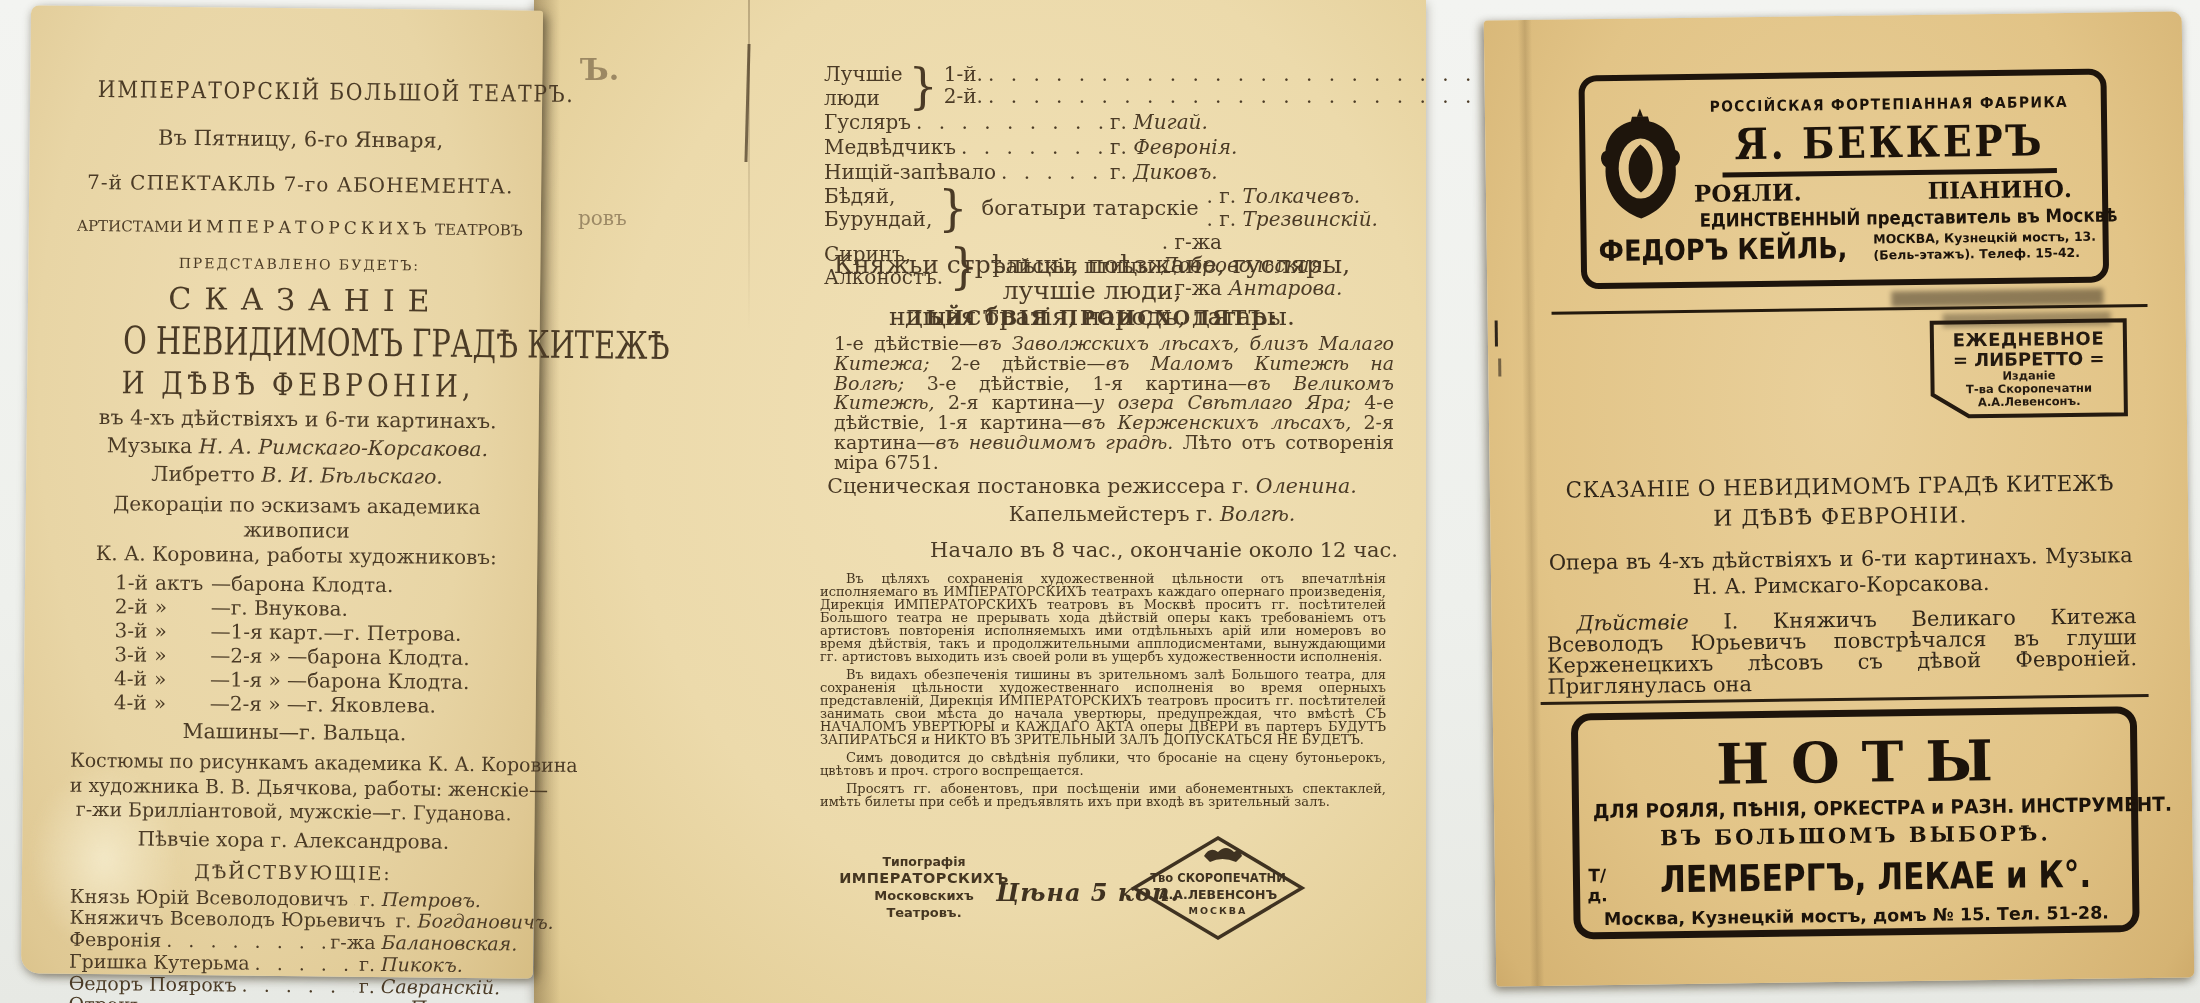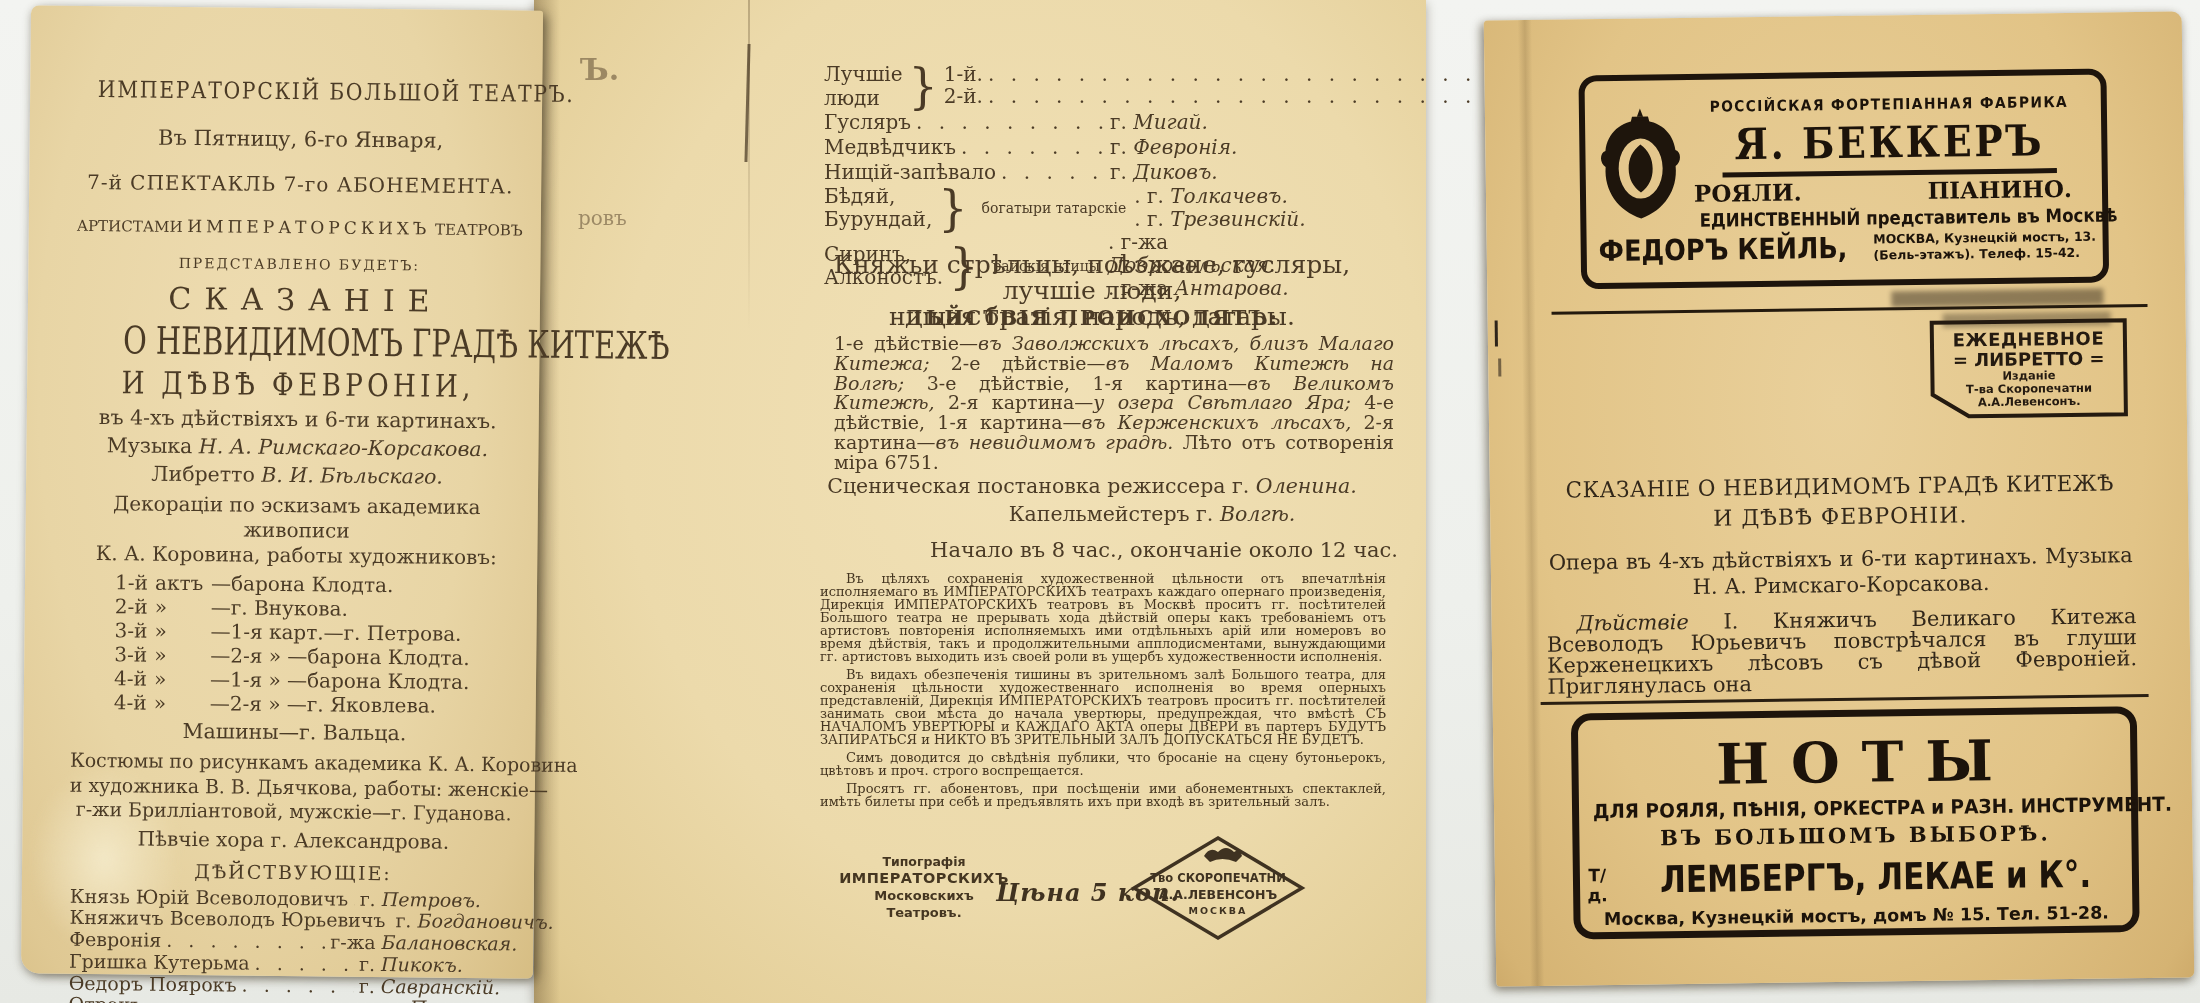--- a/index.html
+++ b/index.html
@@ -65,21 +65,21 @@
   .mid-crease{position:absolute;left:214px;top:0;width:2px;height:330px;
     background:linear-gradient(180deg,rgba(100,80,50,.35),rgba(100,80,50,0));}
   .mid-thread{position:absolute;left:212px;top:44px;width:2.5px;height:118px;
     background:#4e3d28;opacity:.75;transform:rotate(1.5deg);}
   .ghost{position:absolute;color:#6a573c;opacity:.6;}
   .mp-cast{position:absolute;left:290px;top:62px;width:486px;font-size:20px;}
   .grp{display:flex;align-items:center;}
   .brace{font-size:46px;font-weight:400;line-height:1;margin:0 6px;transform:scaleY(1.05);}
   .grp-items{flex:1;}
   .grp-names{line-height:23px;}
-  .grp-desc{font-size:14px;margin:0 8px;white-space:nowrap;}
+  .grp-desc{font-size:21px;margin:0 8px;white-space:nowrap;}
   .grp-perf{margin-left:auto;line-height:23px;min-width:200px;text-align:left;}
   .grp-perf .dot::before{content:". ";}
   .grp-perf .nm{font-style:italic;}
   .mp-simple .cast-row{line-height:25px;}
   .mp-cast .cast-row .perf{min-width:200px;}
   .mp-cast .cast-row .perf .nm{font-style:italic;}
   .mp-ensemble{position:absolute;left:252px;top:252px;width:612px;text-align:center;
     font-size:25px;line-height:26px;}
   .mp-acts-h{position:absolute;left:252px;top:306px;width:612px;text-align:center;
     font-size:20px;letter-spacing:2px;font-weight:bold;}

